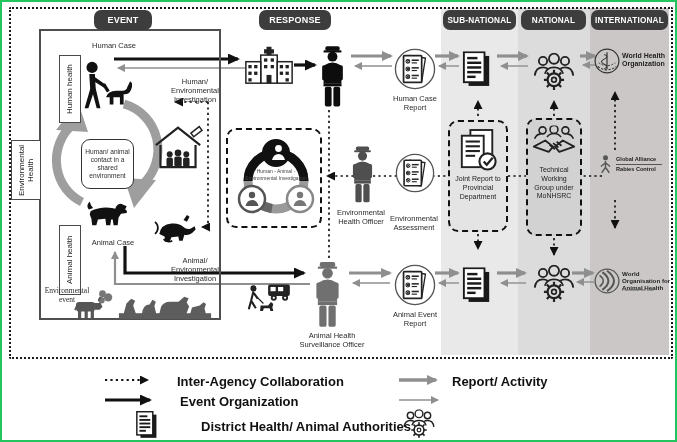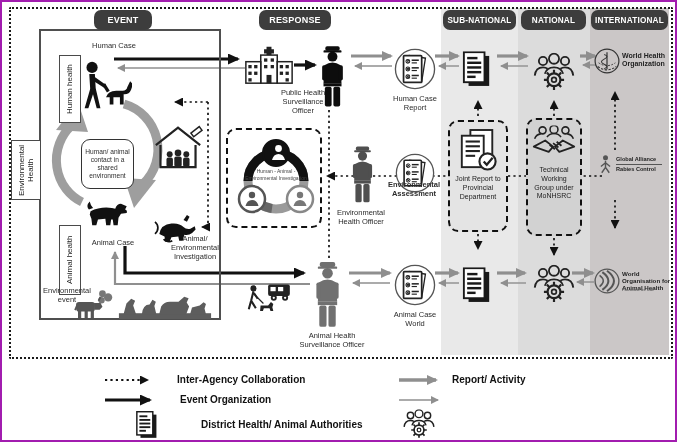--- a/index.html
+++ b/index.html
@@ -1,16 +1,16 @@
 <!DOCTYPE html>
 <html><head>
 <meta charset="utf-8">
 <style>
   html,body{margin:0;padding:0;background:#fff;}
-  #stage{position:relative;width:677px;height:442px;background:#fff;border:2px solid #a21caf;
+  #stage{position:relative;width:677px;height:442px;background:#fff;border:2px solid #22c55e;
          box-sizing:border-box;font-family:"Liberation Sans",sans-serif;color:#2e2e2e;overflow:hidden;}
   .abs{position:absolute;}
   .shade{position:absolute;top:6px;height:347px;z-index:0;}
   #svglayer{position:absolute;left:0;top:0;z-index:1;}
   .dashedborder{position:absolute;left:7px;top:5px;width:660px;height:348px;border:2px dotted #1a1a1a;
                 border-radius:2px;z-index:3;pointer-events:none;}
   .chip{position:absolute;top:8px;height:20px;background:#3d3d3d;color:#fff;border-radius:7px;
         font-weight:bold;font-size:9px;display:flex;align-items:center;justify-content:center;z-index:4;letter-spacing:.2px;}
   .rowlab{position:absolute;background:#fff;border:1.5px solid #4a4a4a;z-index:4;
           display:flex;align-items:center;justify-content:center;font-size:8px;color:#222;
@@ -24,21 +24,21 @@
   #tri-box{left:224px;top:126px;width:96px;height:100px;border:2px dashed #111;border-radius:10px;z-index:2;}
   #tri-label{position:absolute;left:17px;top:38px;width:62px;font-size:5px;line-height:1.3;text-align:center;color:#444;z-index:5;}
   #joint-box{left:446px;top:118px;width:60px;height:112px;border:2px dashed #111;border-radius:10px;
              background:#e4e4e4;z-index:2;display:flex;flex-direction:column;align-items:center;padding-top:6px;}
   #twg-box{left:524px;top:116px;width:56px;height:118px;border:2px dashed #111;border-radius:10px;
            background:#d2d2d2;z-index:2;display:flex;flex-direction:column;align-items:center;padding-top:5px;}
   .boxlbl{font-size:7px;line-height:1.25;text-align:center;color:#222;margin-top:3px;}
   .icon{position:absolute;z-index:2;}
   .icon svg{display:block;width:100%;height:100%;}
   .brand-text{position:absolute;z-index:4;font-weight:bold;color:#222;line-height:1.15;}
-  .legend-text{position:absolute;z-index:4;font-weight:bold;font-size:10px;color:#111;white-space:nowrap;}
+  .legend-text{position:absolute;z-index:4;font-weight:bold;font-size:13px;color:#111;white-space:nowrap;}
   .garc-rule{height:1px;background:#555;margin:1px 0;}
 </style>
 </head>
 <body>
 
 <div id="stage">
 
   <div class="shade" style="left:439px;width:77px;background:#e9e9e9;"></div>
   <div class="shade" style="left:516px;width:72px;background:#dcdcdc;"></div>
   <div class="shade" style="left:588px;width:79px;background:#cbc7c7;"></div>
@@ -331,39 +331,40 @@
       <svg viewBox="0 0 132 132">
         <use href="#sym-cycle"></use>
       </svg>
     </div>
   <div class="lbl" style="left:77px;top:39px;width:70px;">Human Case</div>
   <div class="icon" style="left:78px;top:58px;width:52px;height:52px;color:#111;">
       <svg viewBox="0 0 56 56">
         <use href="#sym-persondog"></use>
       </svg>
     </div>
+  <div class="lbl" style="left:163px;top:75px;width:60px;">Human/ Environmental Investigation</div>
   <div class="icon" style="left:150px;top:120px;width:52px;height:48px;">
       <svg viewBox="0 0 56 52">
         <use href="#sym-house"></use>
       </svg>
     </div>
   <div class="box" id="shared-box">Human/ animal contact in a shared environment</div>
   <div class="icon" style="left:82px;top:196px;width:46px;height:38px;color:#111;">
       <svg viewBox="0 0 56 44">
         <use href="#sym-dog"></use>
       </svg>
     </div>
   <div class="lbl" style="left:76px;top:236px;width:70px;">Animal Case</div>
   <div class="icon" style="left:148px;top:206px;width:48px;height:38px;color:#111;">
       <svg viewBox="0 0 52 44">
         <use href="#sym-sickdog"></use>
       </svg>
     </div>
-  <div class="lbl" style="left:160px;top:232px;width:66px;">Animal/ Environmental Investigation</div>
-  <div class="lbl" style="left:36px;top:284px;width:58px;">Environmental event</div>
+  <div class="lbl" style="left:160px;top:254px;width:66px;">Animal/ Environmental Investigation</div>
+  <div class="lbl" style="left:36px;top:284px;width:58px;font-family:Liberation Serif, serif;">Environmental event</div>
   <div class="icon" style="left:70px;top:286px;width:44px;height:32px;">
       <svg viewBox="0 0 44 34">
         <use href="#sym-cowsmoke"></use>
       </svg>
     </div>
   <div class="icon" style="left:112px;top:290px;width:102px;height:27px;">
       <svg viewBox="0 0 96 28">
         <use href="#sym-livestock"></use>
       </svg>
     </div>
@@ -371,21 +372,20 @@
   <div class="icon" style="left:242px;top:44px;width:50px;height:38px;">
       <svg viewBox="0 0 60 46">
         <use href="#sym-hospital"></use>
       </svg>
     </div>
   <div class="icon" style="left:317px;top:42px;width:27px;height:64px;color:#0d0d0d;">
       <svg viewBox="0 0 30 70">
         <use href="#sym-officer"></use>
       </svg>
     </div>
-  <div class="lbl" style="left:272px;top:86px;width:58px;">Public Health Surveillance Officer</div>
   <div class="icon" style="left:392px;top:46px;width:42px;height:42px;">
       <svg viewBox="0 0 44 44">
         <use href="#sym-report"></use>
       </svg>
     </div>
   <div class="lbl" style="left:386px;top:92px;width:54px;">Human Case Report</div>
 
   <div class="box" id="tri-box">
     <div class="icon" style="left:4px;top:3px;width:88px;height:92px;">
         <svg viewBox="0 0 88 92">
@@ -398,39 +398,39 @@
       <svg viewBox="0 0 30 70">
         <use href="#sym-officer"></use>
       </svg>
     </div>
   <div class="lbl" style="left:331px;top:206px;width:56px;">Environmental Health Officer</div>
   <div class="icon" style="left:393px;top:151px;width:40px;height:40px;">
       <svg viewBox="0 0 44 44">
         <use href="#sym-report"></use>
       </svg>
     </div>
-  <div class="lbl" style="left:384px;top:178px;width:56px;font-weight:bold;">Environmental Assessment</div>
+  <div class="lbl" style="left:384px;top:212px;width:56px;">Environmental Assessment</div>
 
   <div class="icon" style="left:244px;top:276px;width:48px;height:34px;">
       <svg viewBox="0 0 48 36">
         <use href="#sym-field"></use>
       </svg>
     </div>
   <div class="icon" style="left:311px;top:258px;width:29px;height:68px;color:#707070;">
       <svg viewBox="0 0 30 70">
         <use href="#sym-officer"></use>
       </svg>
     </div>
   <div class="lbl" style="left:290px;top:329px;width:80px;">Animal Health Surveillance Officer</div>
   <div class="icon" style="left:392px;top:262px;width:42px;height:42px;">
       <svg viewBox="0 0 44 44">
         <use href="#sym-report"></use>
       </svg>
     </div>
-  <div class="lbl" style="left:386px;top:308px;width:54px;">Animal Case World</div>
+  <div class="lbl" style="left:386px;top:308px;width:54px;">Animal Event Report</div>
 
   <div class="icon" style="left:460px;top:48px;width:30px;height:40px;">
       <svg viewBox="0 0 32 40">
         <use href="#sym-docstack"></use>
       </svg>
     </div>
   <div class="box" id="joint-box">
     <div class="icon" style="position:static;width:40px;height:44px;">
         <svg viewBox="0 0 42 46">
           <use href="#sym-doccheck"></use>

